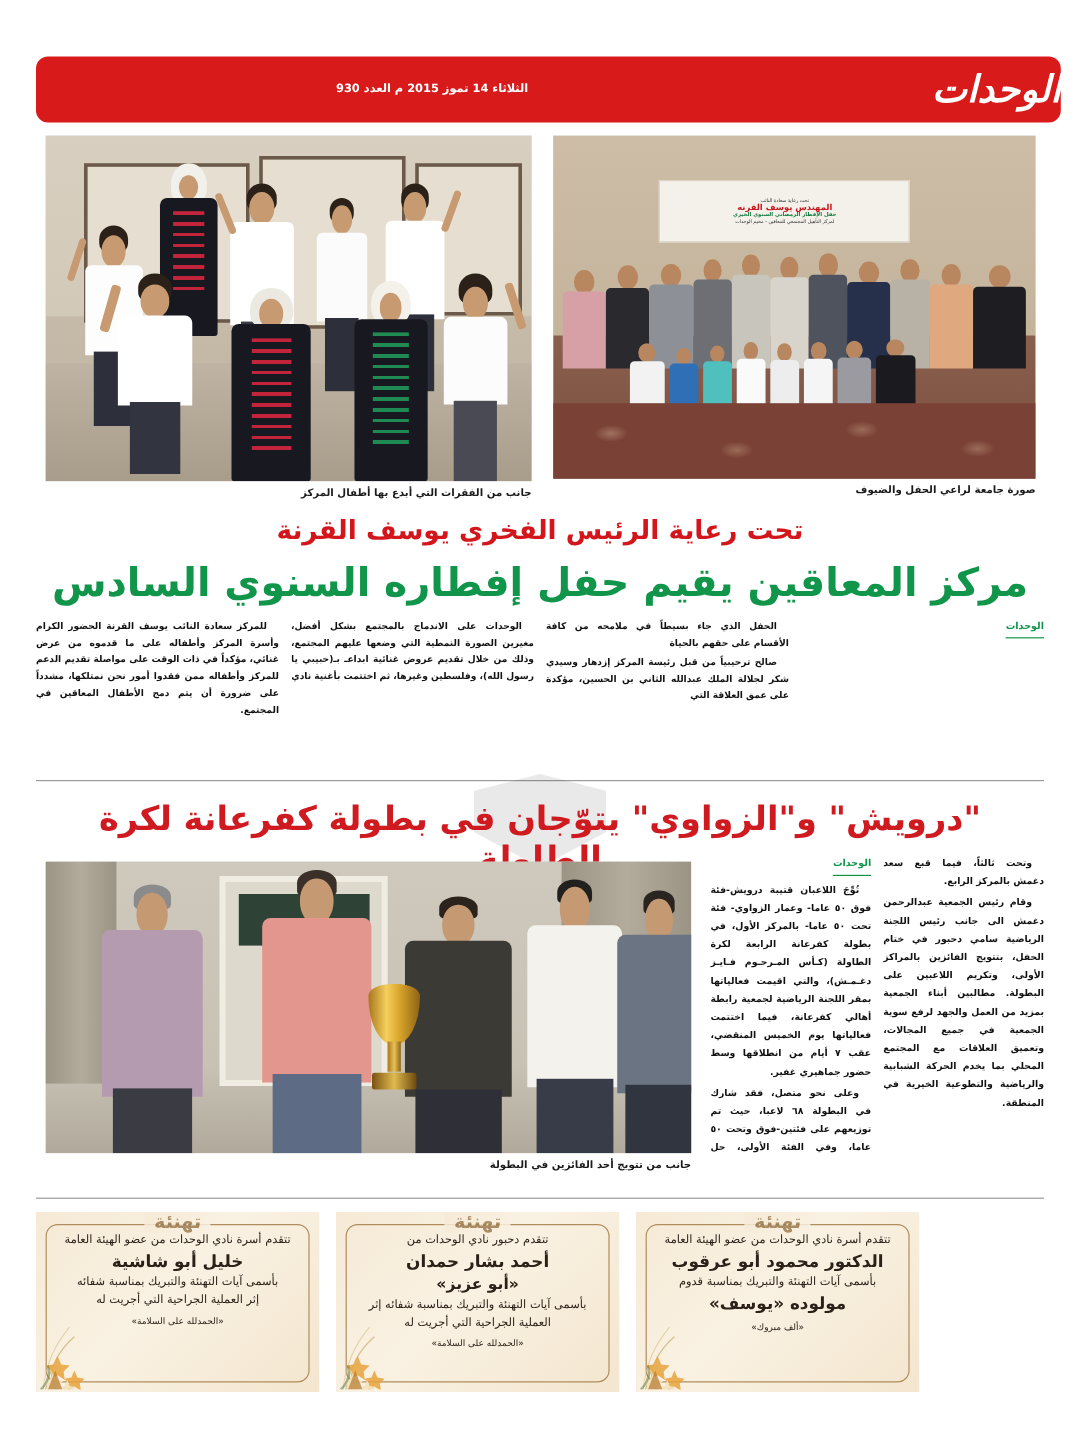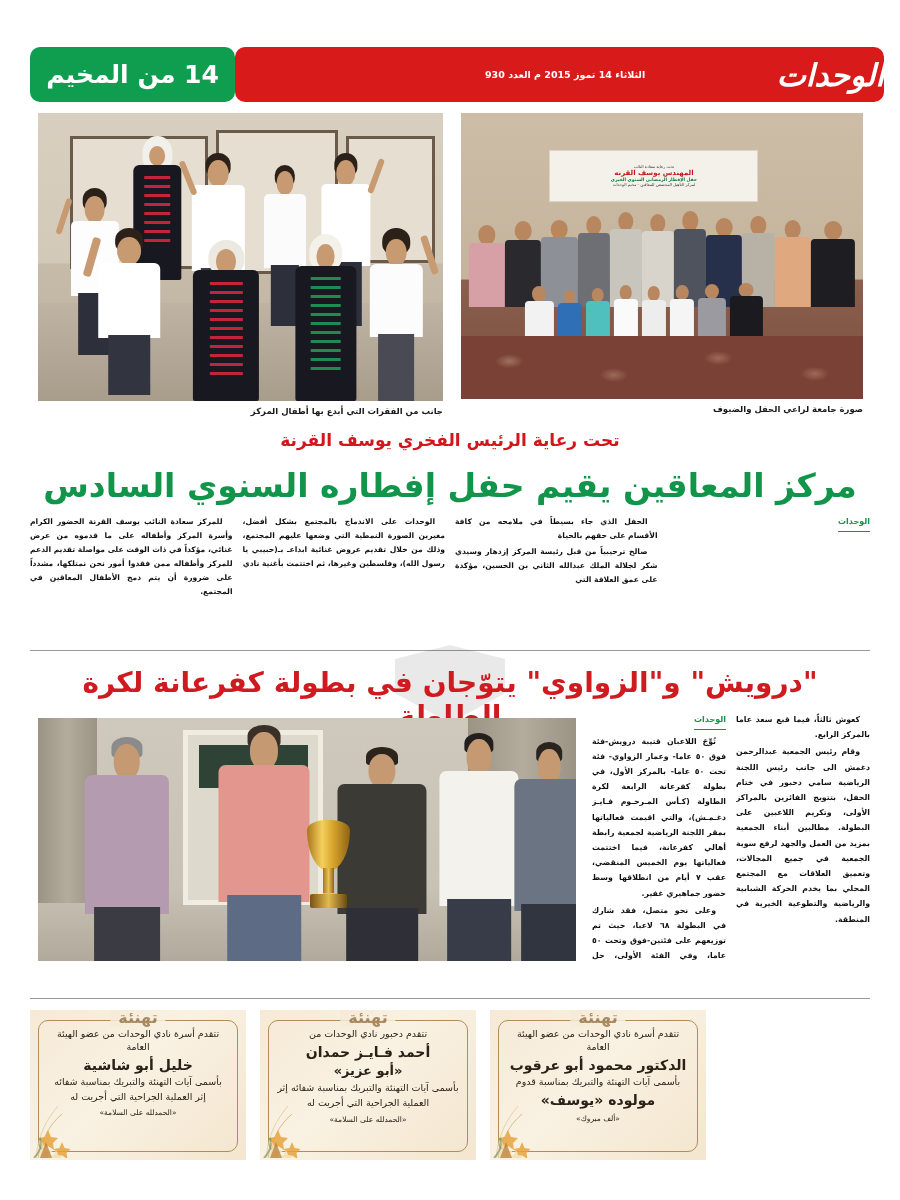--- a/index.html
+++ b/index.html
@@ -227,21 +227,21 @@
     direction: rtl;
   }
   .headline {
     position: absolute;
     left: 30px; width: 840px;
     text-align: center;
     font-weight: bold;
     direction: rtl;
   }
   #headline1 { top: 466px; font-size: 33px; color: #10954a; letter-spacing: -0.5px; }
-  #kicker1 { top: 430px; font-size: 17px; }
+  #kicker1 { top: 430px; font-size: 22px; }
   #headline2 { top: 666px; font-size: 28px; color: #cf1a1f; letter-spacing: -0.5px; }
 
   
   .rule {
     position: absolute;
     left: 30px; width: 840px;
     border-top: 1px solid #9a9a9a;
   }
 
   
@@ -287,21 +287,21 @@
   .wm-shield {
     width: 110px; height: 78px;
     background: #1b1b1b;
     clip-path: polygon(50% 0%, 100% 18%, 100% 62%, 50% 100%, 0% 62%, 0% 18%);
   }
 
   
   .congrats-row {
     position: absolute;
     top: 1010px; left: 30px;
-    width: 676px; height: 150px;
+    width: 736px; height: 150px;
     display: flex;
     flex-direction: row-reverse;
     gap: 14px;
   }
   .card {
     flex: 1;
     position: relative;
     background: linear-gradient(135deg, #f6ead6 0%, #f9f1e2 45%, #f4e6cf 100%);
     overflow: hidden;
     direction: rtl;
@@ -343,23 +343,20 @@
     width: 64px; height: 72px;
     z-index: 1;
   }
 </style>
 </head>
 <body>
 
 <div id="page">
 
   <div class="masthead">
-    <div class="masthead-green">
-      <span class="masthead-green-text">14 من المخيم</span>
-    </div>
     <div class="masthead-red">
       <span class="masthead-logo">الوحدات</span>
       <span class="masthead-date">الثلاثاء 14 تموز 2015 م العدد 930</span>
     </div>
   </div>
 
   <div class="photo" id="photo1">
     <div class="ph-inner">
       <div class="hall-bg"></div>
       <div class="hall-panel" style="left:8%;top:8%;width:34%;height:46%;"></div>
@@ -596,24 +593,25 @@
       </div>
 
       <div class="man" style="left:88%;width:14%;height:90%;">
         <div class="mhair" style="top:0;width:34%;height:9%;background:#292420;"></div>
         <div class="mh" style="top:3%;width:30%;height:16%;"></div>
         <div class="mbody" style="top:17%;width:92%;height:60%;background:#6b7482;"></div>
         <div class="mpants" style="top:74%;width:74%;height:26%;background:#30353f;"></div>
       </div>
     </div>
   </div>
+  <div class="caption" style="top:966px; left:38px; width:538px;">جانب من تتويج أحد الفائزين في البطولة</div>
 
   <div class="cols art2-cols">
     <div class="col">
-      <p>كعوش ثالثاً، فيما قبع سعد عاما بالمركز الرابع.</p>
+      <p>وتحت ثالثاً، فيما قبع سعد دغمش بالمركز الرابع.</p>
       <p>وقام رئيس الجمعية عبدالرحمن دغمش الى جانب رئيس اللجنة الرياضية سامي دحبور في ختام الحفل، بتتويج الفائزين بالمراكز الأولى، وتكريم اللاعبين على البطولة. مطالبين أبناء الجمعية بمزيد من العمل والجهد لرفع سوية الجمعية في جميع المجالات، وتعميق العلاقات مع المجتمع المحلي بما يخدم الحركة الشبابية والرياضية والتطوعية الخيرية في المنطقة.</p>
       <p></p>
     </div>
     <div class="col">
       <span class="byline">الوحدات</span>
       <p>تُوِّجَ اللاعبان قتيبة درويش-فئة فوق ٥٠ عاما- وعمار الزواوي- فئة تحت ٥٠ عاما- بالمركز الأول، في بطولة كفرعانة الرابعة لكرة الطاولة (كـأس المـرحـوم فـايـز دغـمـش)، والتي اقيمت فعالياتها بمقر اللجنة الرياضية لجمعية رابطة أهالي كفرعانة، فيما اختتمت فعالياتها يوم الخميس المنقضي، عقب ٧ أيام من انطلاقها وسط حضور جماهيري غفير.</p>
       <p>وعلى نحو متصل، فقد شارك في البطولة ٦٨ لاعبا، حيث تم توزيعهم على فئتين-فوق وتحت ٥٠ عاما، وفي الفئة الأولى، حل اللاعب وليد حمو بالمركز الثـاني، وجـاء جمال</p>
     </div>
   </div>
 
@@ -645,21 +643,21 @@
         <path d="M8 72 L14 56 L20 72 Z" fill="#b5792e" opacity=".7"></path>
         <path d="M2 72 C8 66 10 60 8 52" stroke="#5f7f4a" stroke-width="2" fill="none" opacity=".55"></path>
       </svg>
     </div>
 
     <div class="card">
       <div class="card-inner-border"></div>
       <span class="card-title">تهنئة</span>
       <div class="card-body">
         <span class="c-line">تتقدم دحبور نادي الوحدات من</span>
-        <span class="c-name">أحمد فـايـز حمدان</span>
+        <span class="c-name">أحمد بشار حمدان</span>
         <span class="c-name sm">«أبو عزيز»</span>
         <span class="c-line">بأسمى آيات التهنئة والتبريك بمناسبة شفائه إثر</span>
         <span class="c-line">العملية الجراحية التي أجريت له</span>
         <span class="c-foot">«الحمدلله على السلامة»</span>
       </div>
       <svg class="card-flowers" viewBox="0 0 64 72">
         <path d="M6 72 C10 54 16 40 30 28" stroke="#c9a96a" stroke-width="1" fill="none" opacity=".7"></path>
         <path d="M4 72 C6 50 14 34 26 20" stroke="#d8c08c" stroke-width="1" fill="none" opacity=".6"></path>
         <g fill="#e8a33d" opacity=".85">
           <path d="M16 44 l3 7 7 1 -5 5 1 7 -6 -4 -6 4 1 -7 -5 -5 7 -1z"></path>

